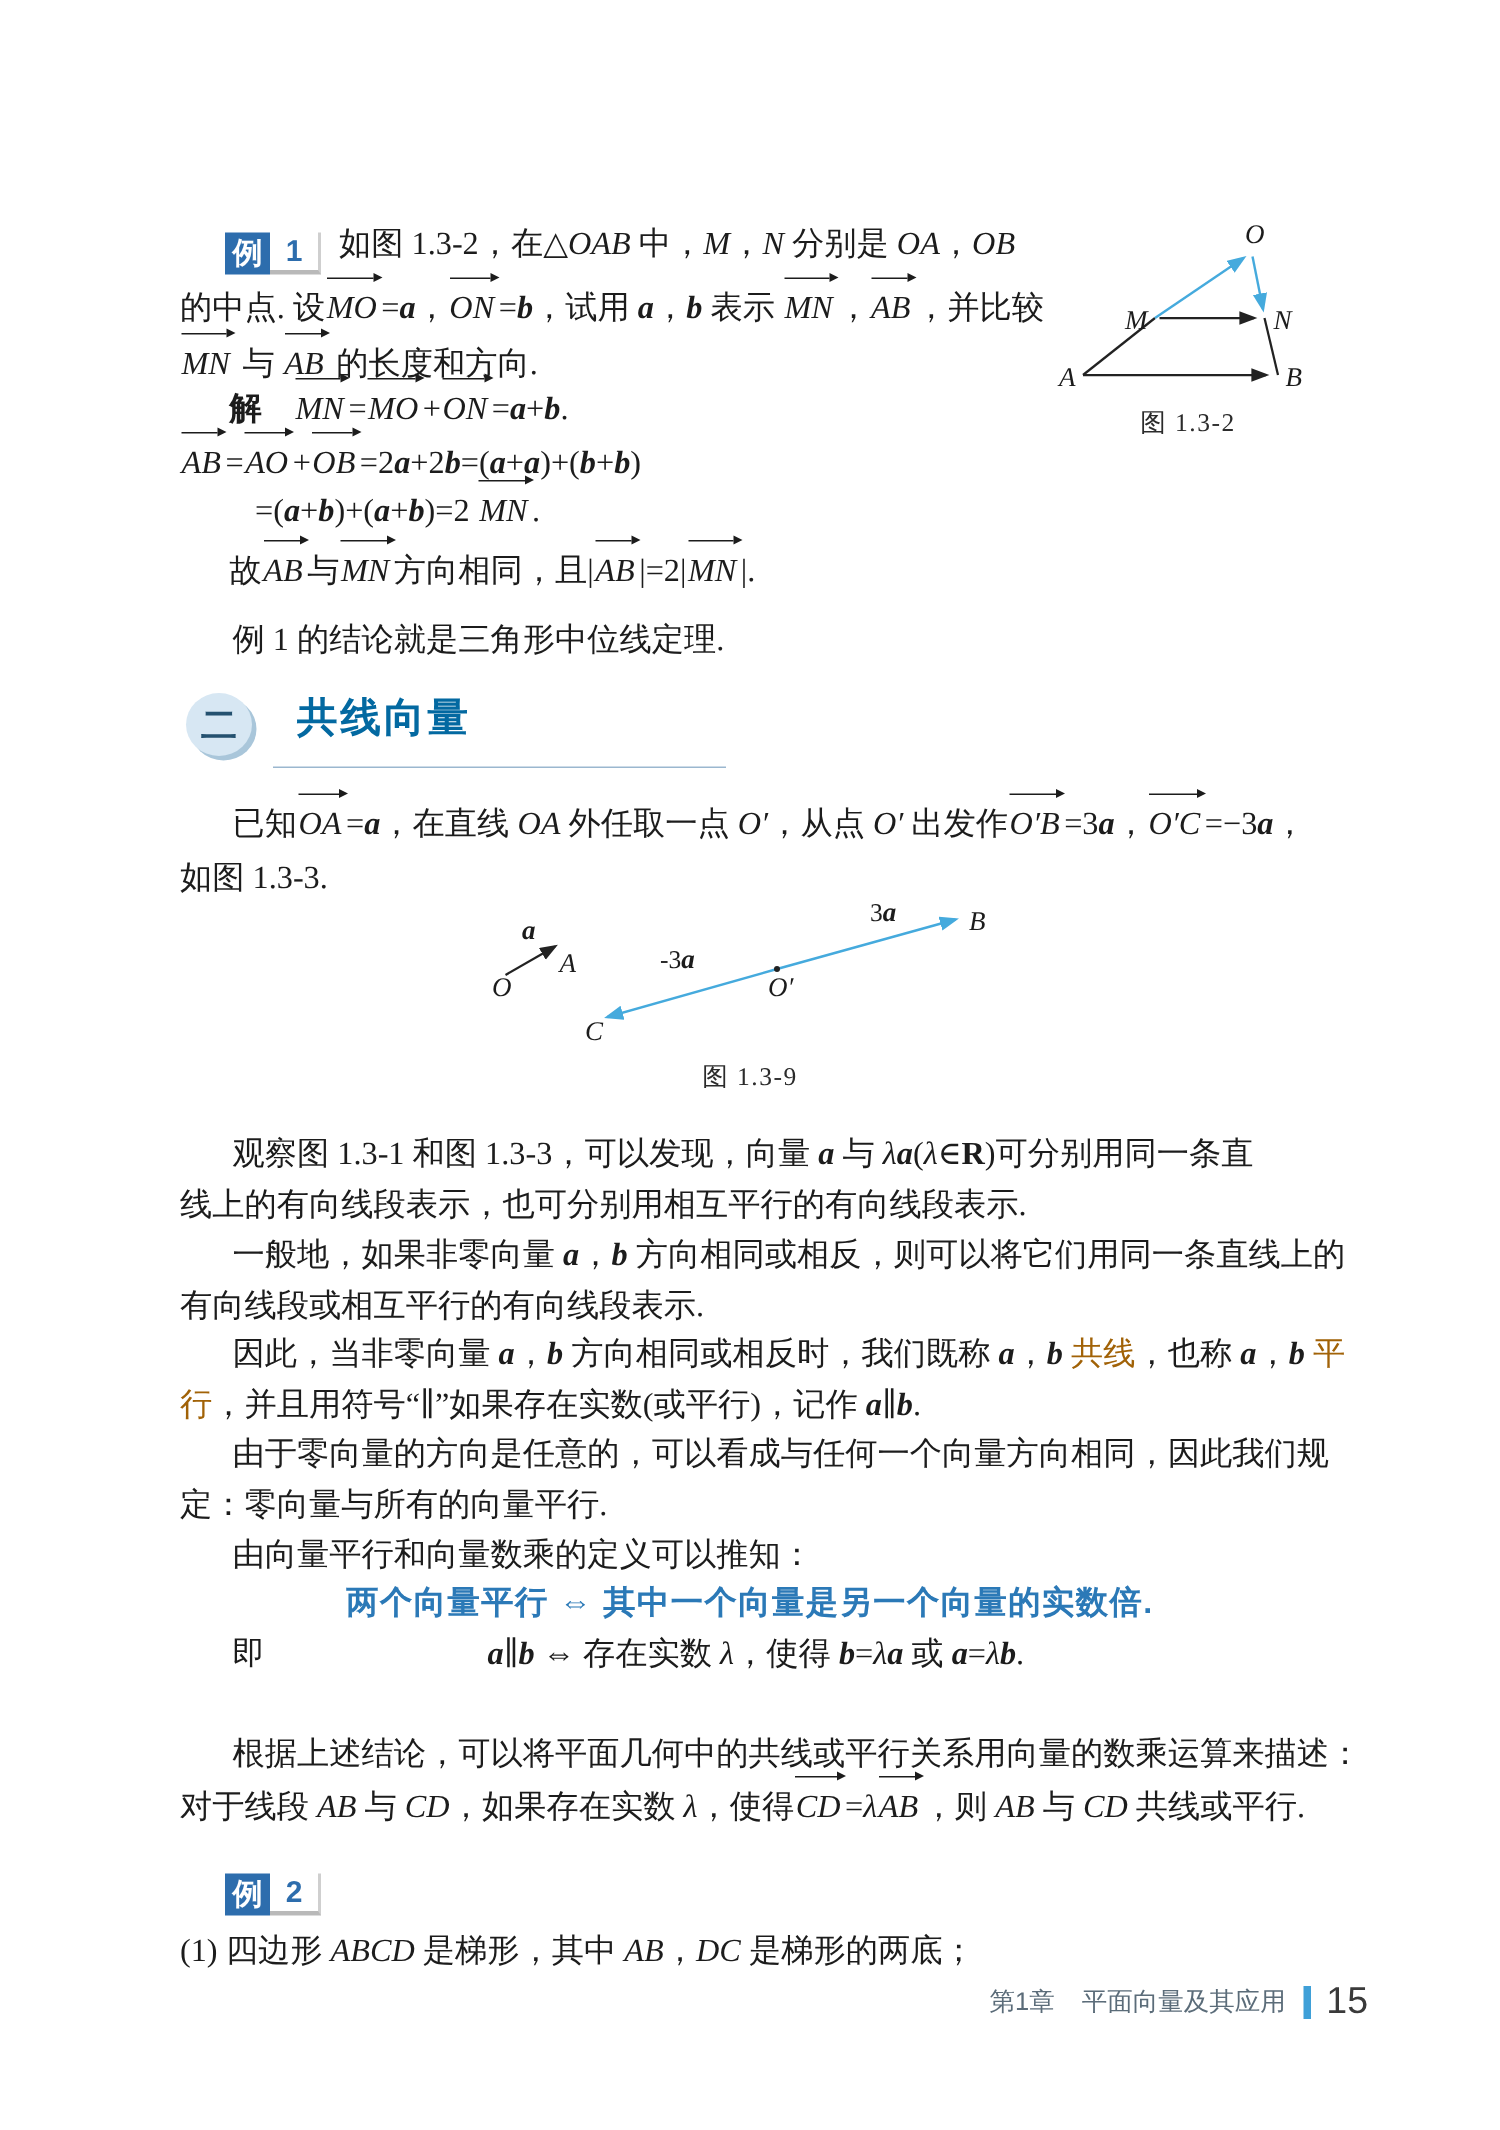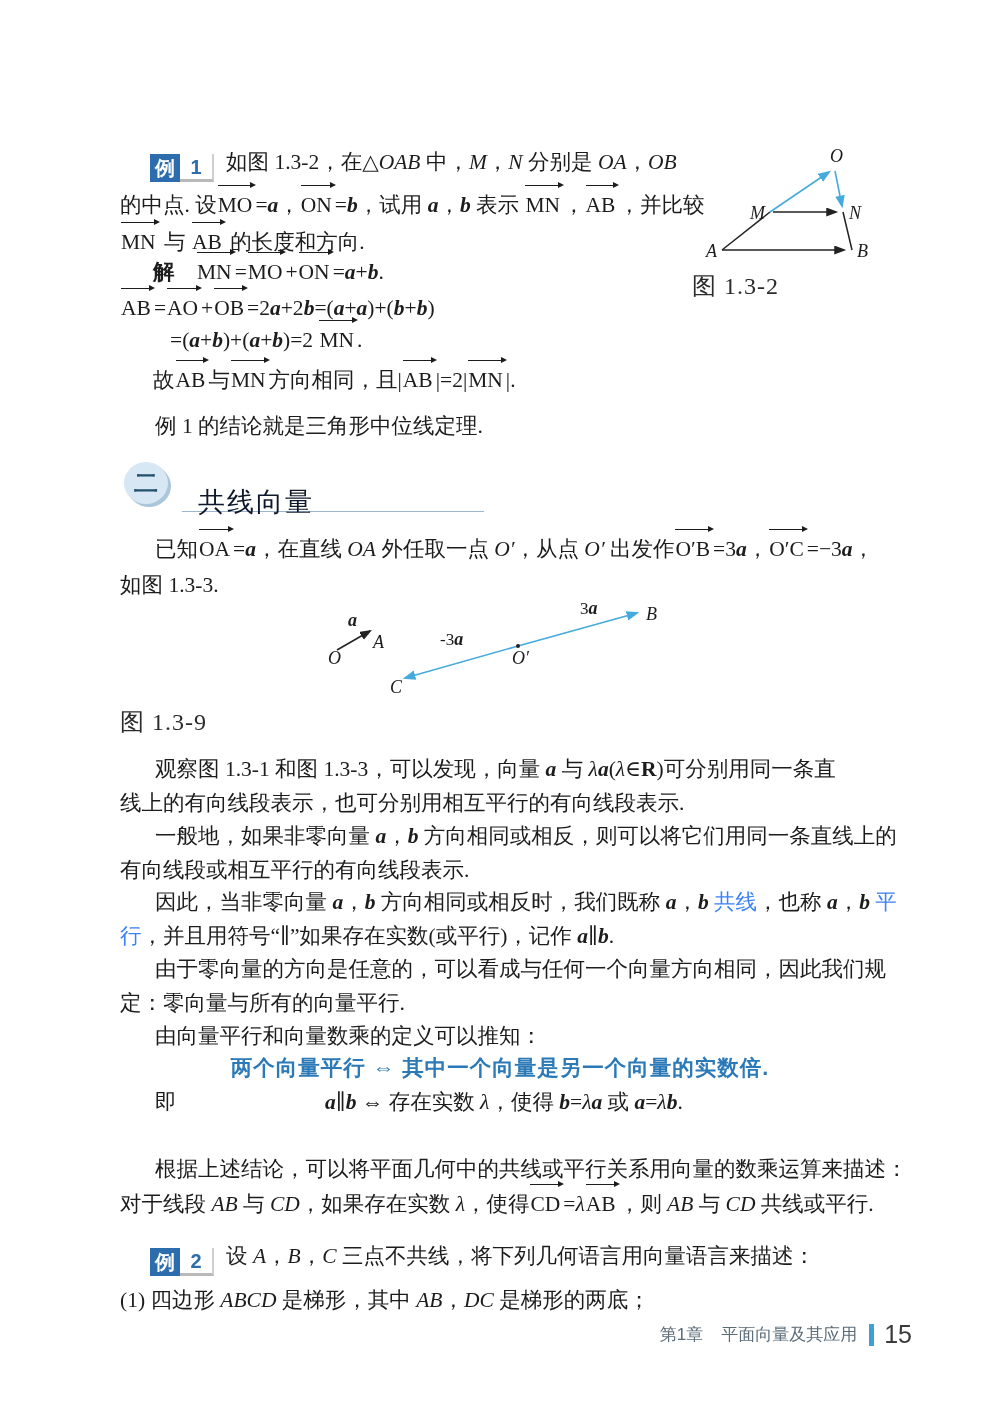--- a/index.html
+++ b/index.html
@@ -9,41 +9,41 @@
     font-size:21.5px;color:#1c1c1c;
   }
   .line{position:absolute;left:120px;width:760px;line-height:34px;white-space:pre;}
   .center{text-align:center;}
   
   .r-t{}
   .r-i{font-style:italic;}
   .r-bi{font-style:italic;font-weight:700;}
   .r-bb{font-weight:700;}
   .r-bh{font-family:"Liberation Sans","DejaVu Sans",sans-serif;font-weight:700;}
-  .r-blue{color:#3b82f6;font-family:"Liberation Sans","DejaVu Sans",sans-serif;}
+  .r-blue{color:#a16207;font-family:"Liberation Sans","DejaVu Sans",sans-serif;}
   .r-kb{color:#2b79b7;font-family:"Liberation Sans","DejaVu Sans",sans-serif;font-weight:700;letter-spacing:1px;}
-  .r-v{position:relative;display:inline-block;padding:1px 3px 0 1px;}
+  .r-v{font-style:italic;position:relative;display:inline-block;padding:1px 3px 0 1px;}
   .r-v::before{content:"";position:absolute;left:1px;right:5px;top:-2px;border-top:1.4px solid #1c1c1c;}
   .r-v::after{content:"";position:absolute;right:-1px;top:-5px;width:0;height:0;
     border-left:6px solid #1c1c1c;border-top:3px solid transparent;border-bottom:3px solid transparent;}
   
   .ex-badge{display:inline-flex;vertical-align:-6px;margin-right:12px;font-family:"Liberation Sans","DejaVu Sans",sans-serif;}
   .ex-zh{background:#2d6dad;color:#fff;width:30px;height:28px;display:flex;align-items:center;justify-content:center;font-size:20px;font-weight:700;}
   .ex-num{background:#fff;color:#2d6dad;width:34px;height:28px;display:flex;align-items:center;justify-content:center;font-size:20px;font-weight:700;border-right:2px solid #cfcfcf;border-bottom:3px solid #b9b9b9;box-sizing:border-box;}
   
   .sec{position:absolute;left:124px;top:460px;width:360px;height:52px;}
   .sec-underline{position:absolute;left:58px;right:0;bottom:0;border-bottom:1.6px solid #9bb7cf;}
   .sec-circle{position:absolute;left:0;top:2px;width:44px;height:42px;border-radius:50%;
     background:#d7e7f3;box-shadow:3px 3px 0 #a9c6da;color:#24516f;display:flex;align-items:center;justify-content:center;
     font-family:"Liberation Sans","DejaVu Sans",sans-serif;font-size:24px;font-weight:700;}
-  .sec-title{position:absolute;left:74px;top:24px;font-family:"Liberation Sans","DejaVu Sans",sans-serif;
-    font-size:27px;color:#0f172a;font-weight:400;letter-spacing:2px;}
+  .sec-title{position:absolute;left:74px;top:0;font-family:"Liberation Sans","DejaVu Sans",sans-serif;
+    font-size:27px;color:#0369a1;font-weight:700;letter-spacing:2px;}
   
   .fig{position:absolute;}
-  .fig-caption{position:absolute;font-size:24px;color:#2b2b2b;letter-spacing:1px;text-align:left;}
+  .fig-caption{position:absolute;font-size:17px;color:#2b2b2b;letter-spacing:1px;text-align:center;}
   .svg-i{font-style:italic;font-family:"Liberation Serif","DejaVu Serif",serif;font-size:18px;fill:#1c1c1c;}
   .svg-bi{font-style:italic;font-weight:700;font-family:"Liberation Serif","DejaVu Serif",serif;font-size:18px;fill:#1c1c1c;}
   .svg-n{font-family:"Liberation Serif","DejaVu Serif",serif;font-size:17px;fill:#1c1c1c;}
   
   .footer{position:absolute;top:1320px;right:88px;display:flex;align-items:center;font-family:"Liberation Sans","DejaVu Sans",sans-serif;}
   .footer .chap{font-size:17px;color:#5b6c79;}
   .footer .book{font-size:17px;color:#5b6c79;margin-left:18px;}
   .footer .bar{width:5px;height:22px;background:#3fa0d8;margin:0 10px 0 12px;}
   .footer .pg{font-size:25px;color:#3a3a3a;font-weight:500;}
 </style>
@@ -118,21 +118,21 @@
 <div class="line" style="top:885px;padding-left:35px"><span class="r-t">因此，当非零向量 </span><span class="r-bi">a</span><span class="r-t">，</span><span class="r-bi">b</span><span class="r-t"> 方向相同或相反时，我们既称 </span><span class="r-bi">a</span><span class="r-t">，</span><span class="r-bi">b</span><span class="r-t"> </span><span class="r-blue">共线</span><span class="r-t">，也称 </span><span class="r-bi">a</span><span class="r-t">，</span><span class="r-bi">b</span><span class="r-t"> </span><span class="r-blue">平</span></div>
 <div class="line" style="top:919px"><span class="r-blue">行</span><span class="r-t">，并且用符号“∥”如果存在实数(或平行)，记作 </span><span class="r-bi">a</span><span class="r-t">∥</span><span class="r-bi">b</span><span class="r-t">.</span></div>
 <div class="line" style="top:952px;padding-left:35px"><span class="r-t">由于零向量的方向是任意的，可以看成与任何一个向量方向相同，因此我们规</span></div>
 <div class="line" style="top:986px"><span class="r-t">定：零向量与所有的向量平行.</span></div>
 <div class="line" style="top:1019px;padding-left:35px"><span class="r-t">由向量平行和向量数乘的定义可以推知：</span></div>
 <div class="line center" style="top:1051px"><span class="r-kb">两个向量平行 ⇔ 其中一个向量是另一个向量的实数倍.</span></div>
 <div class="line" style="top:1085px"><span style="padding-left:35px"><span class="r-t">即</span></span><span style="position:absolute;left:205px"><span class="r-bi">a</span><span class="r-t">∥</span><span class="r-bi">b</span><span class="r-t"> ⇔ 存在实数 </span><span class="r-i">λ</span><span class="r-t">，使得 </span><span class="r-bi">b</span><span class="r-t">=</span><span class="r-i">λ</span><span class="r-bi">a</span><span class="r-t"> 或 </span><span class="r-bi">a</span><span class="r-t">=</span><span class="r-i">λ</span><span class="r-bi">b</span><span class="r-t">.</span></span></div>
 <div class="line" style="top:1152px;padding-left:35px"><span class="r-t">根据上述结论，可以将平面几何中的共线或平行关系用向量的数乘运算来描述：</span></div>
 <div class="line" style="top:1186px"><span class="r-t">对于线段 </span><span class="r-i">AB</span><span class="r-t"> 与 </span><span class="r-i">CD</span><span class="r-t">，如果存在实数 </span><span class="r-i">λ</span><span class="r-t">，使得</span><span class="r-v">CD</span><span class="r-t">=</span><span class="r-i">λ</span><span class="r-v">AB</span><span class="r-t">，则 </span><span class="r-i">AB</span><span class="r-t"> 与 </span><span class="r-i">CD</span><span class="r-t"> 共线或平行.</span></div>
 
-<div class="line" style="top:1239px"><span class="ex-badge" style="margin-left:30px"><span class="ex-zh">例</span><span class="ex-num">2</span></span><span><span class="r-t">设 </span><span class="r-i">A</span><span class="r-t">，</span><span class="r-i">B</span><span class="r-t">，</span><span class="r-i">C</span><span class="r-t"> 三点不共线，将下列几何语言用向量语言来描述：</span></span></div>
+<div class="line" style="top:1239px"><span class="ex-badge" style="margin-left:30px"><span class="ex-zh">例</span><span class="ex-num">2</span></span></div>
 <div class="line" style="top:1283px"><span class="r-t">(1) 四边形 </span><span class="r-i">ABCD</span><span class="r-t"> 是梯形，其中 </span><span class="r-i">AB</span><span class="r-t">，</span><span class="r-i">DC</span><span class="r-t"> 是梯形的两底；</span></div>
 
 <div class="footer">
   <span class="chap">第1章</span>
   <span class="book">平面向量及其应用</span>
   <span class="bar"></span>
   <span class="pg">15</span>
 </div>
 
 </body></html>

